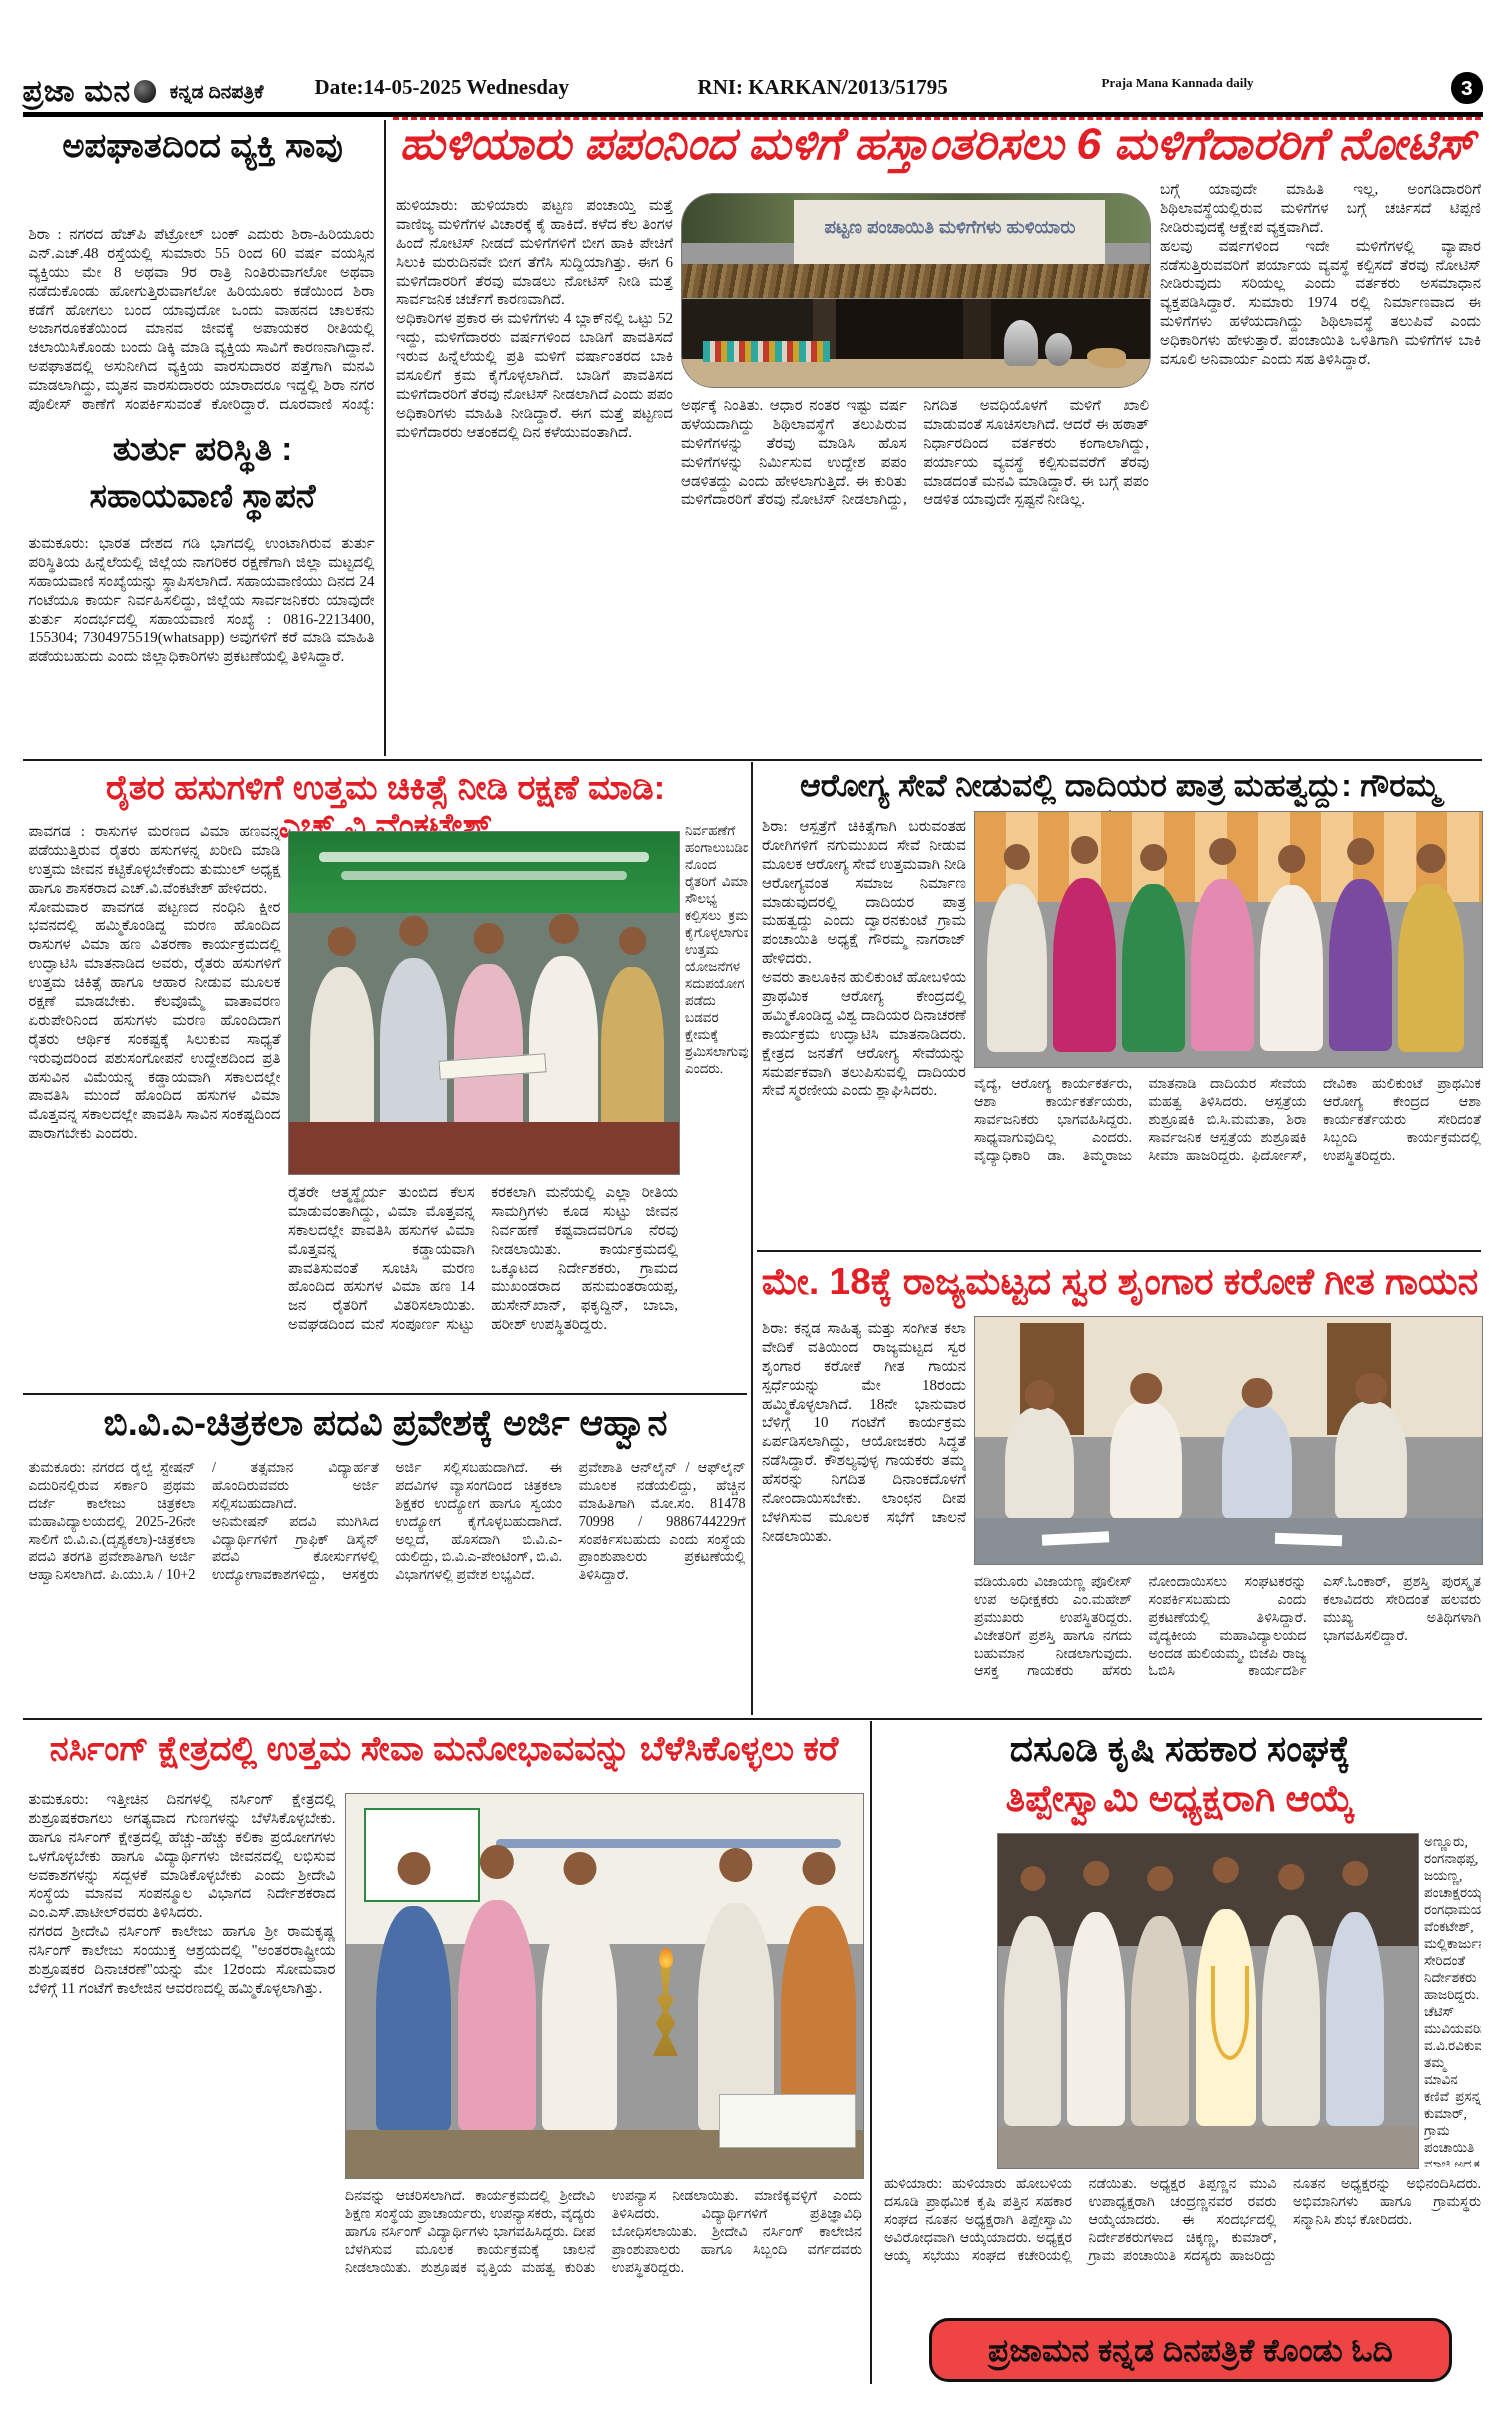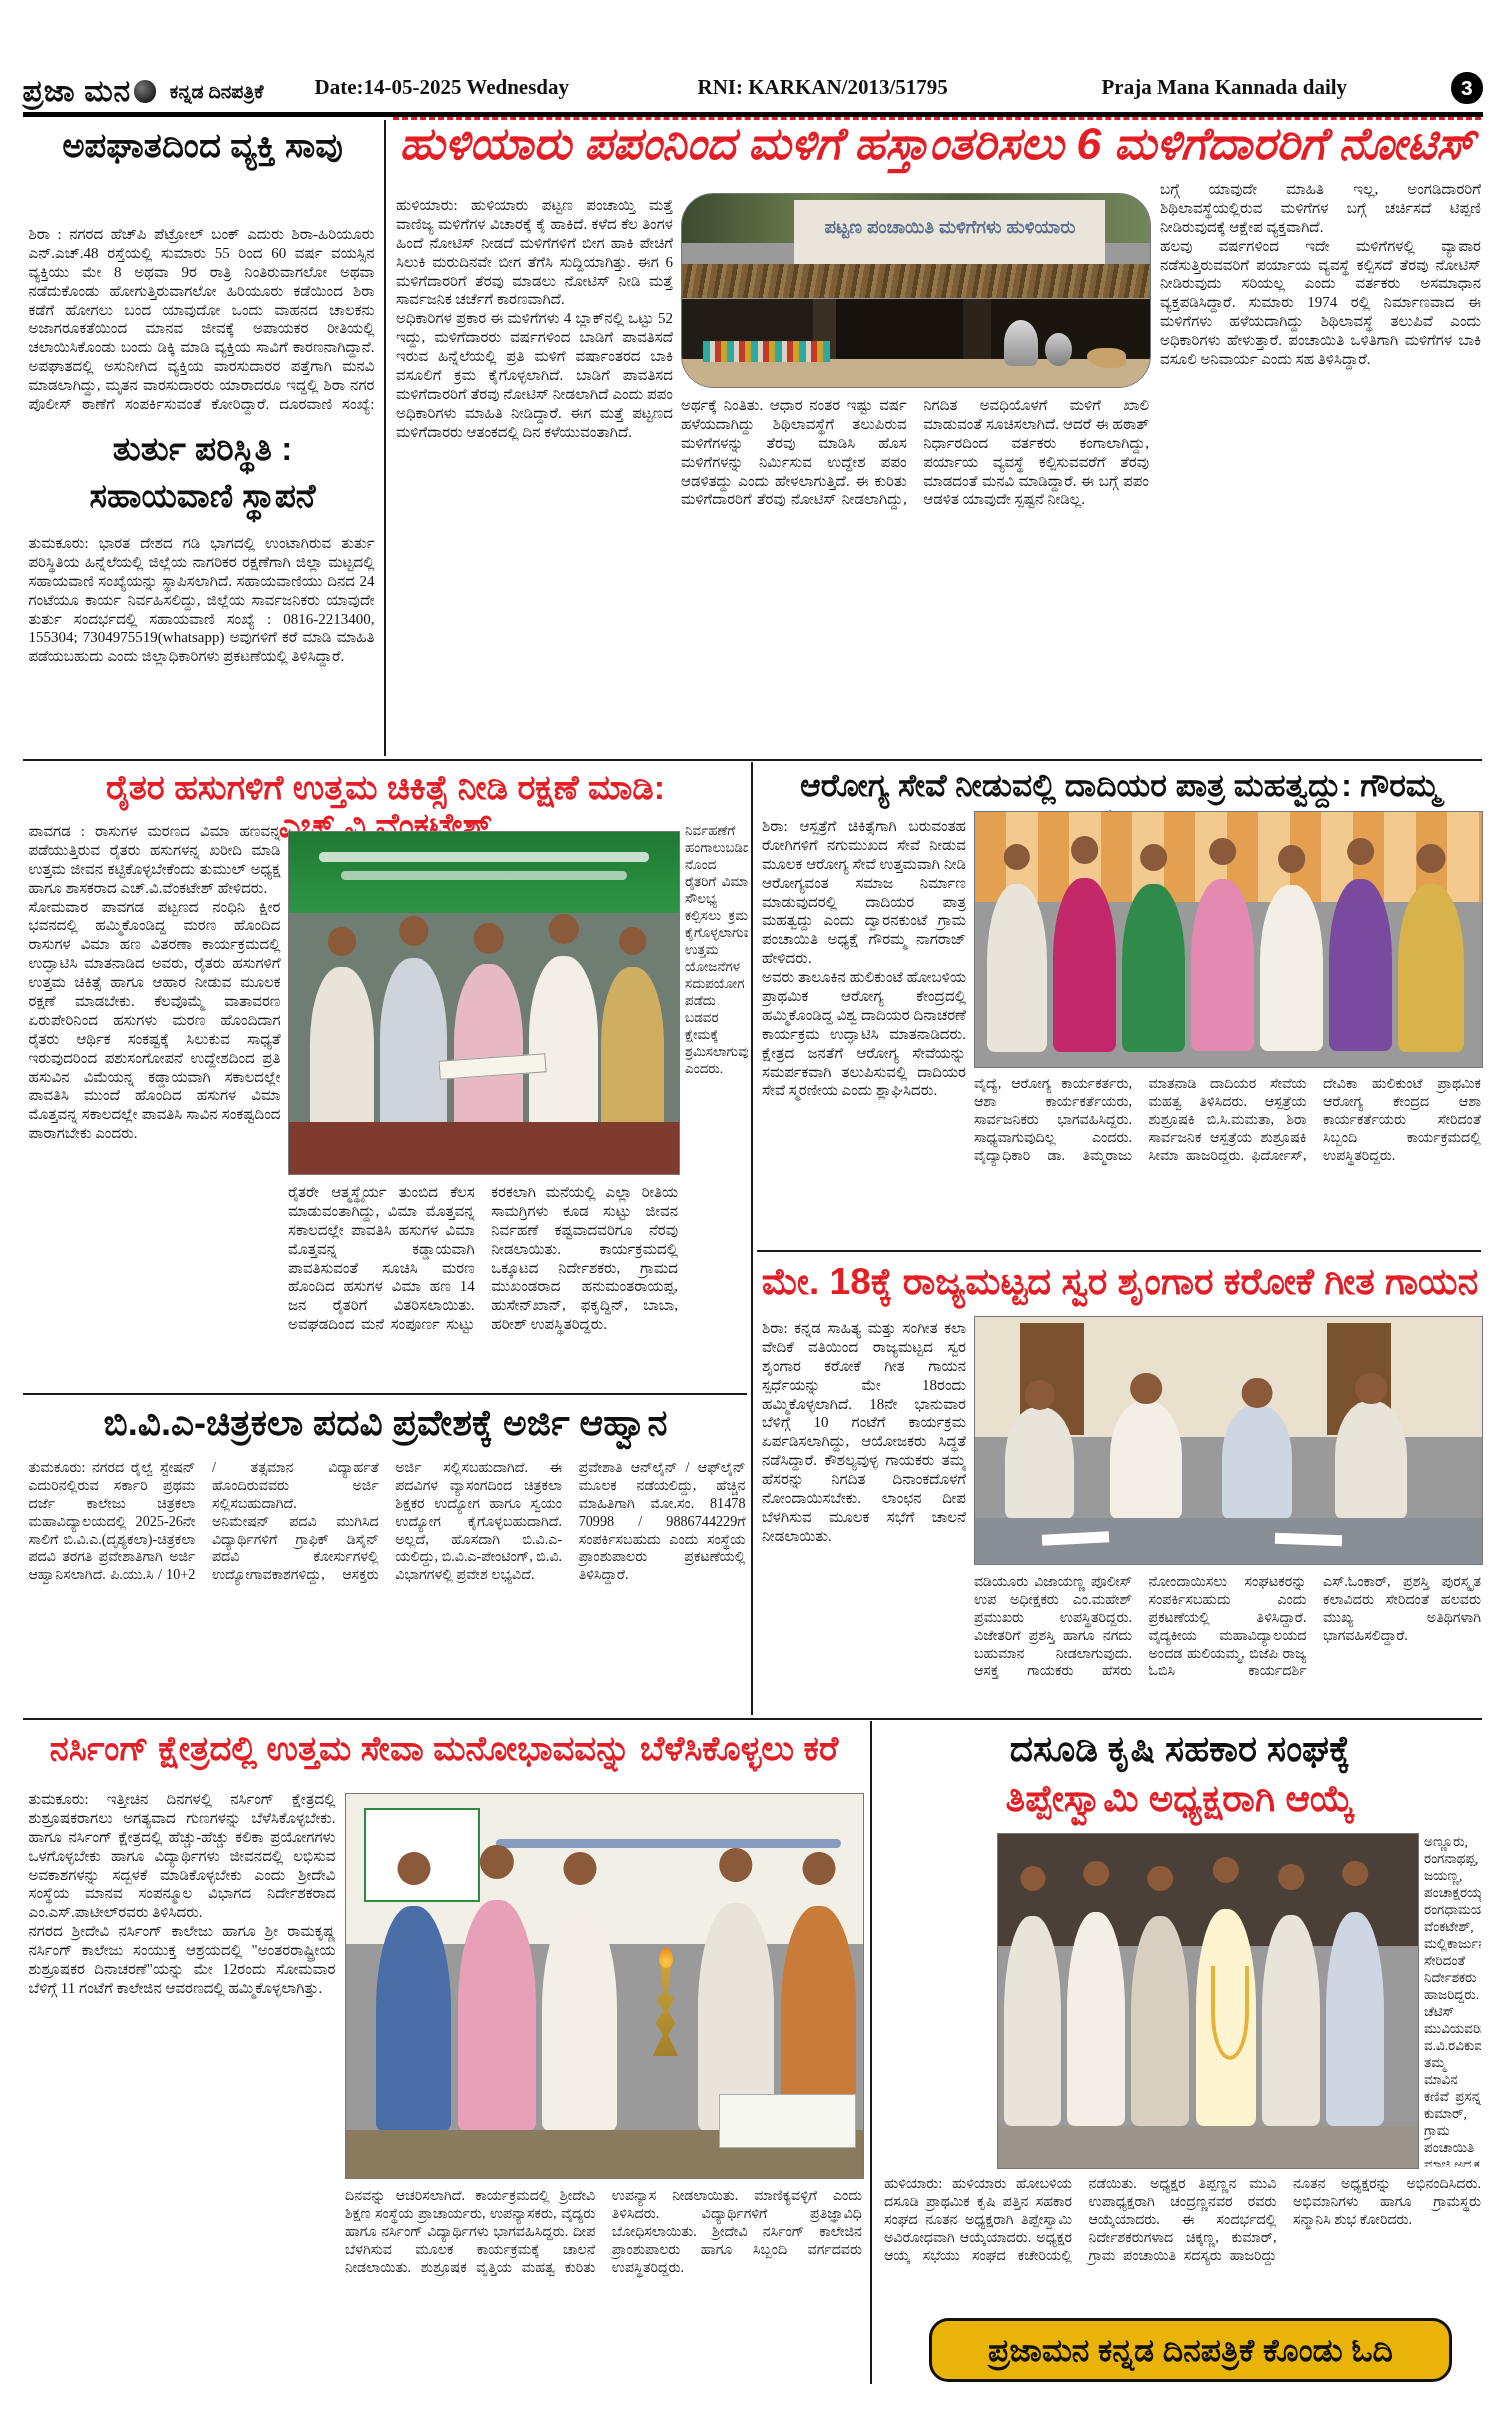--- a/index.html
+++ b/index.html
@@ -8,21 +8,21 @@
     font-family:"Liberation Serif","DejaVu Serif",serif;color:#111;overflow:hidden;
   }
   
   .hdr{position:absolute;left:22.5px;right:22.5px;top:72px;height:39px;}
   .hdr-inner{display:flex;align-items:center;height:100%;}
   .logo-kn{font-family:"Liberation Sans","DejaVu Sans",sans-serif;font-weight:bold;font-size:30px;letter-spacing:0.7px;}
   .logo-emblem{display:inline-block;width:22.5px;height:22.5px;border-radius:50%;background:radial-gradient(circle at 35% 35%,#777,#000);margin:0 3px;vertical-align:middle;}
   .logo-sub{font-size:19px;font-weight:bold;margin-left:10.5px;}
   .hdr-date{position:absolute;left:292px;top:3px;font-size:21px;font-weight:bold;}
   .hdr-rni{position:absolute;left:675px;top:3px;font-size:21px;font-weight:bold;}
-  .hdr-daily{position:absolute;left:1079px;top:3px;font-size:21px;font-weight:bold;}
+  .hdr-daily{position:absolute;left:1079px;top:3px;font-size:13px;font-weight:bold;}
   .hdr-pageno{position:absolute;right:0;top:0;width:31.5px;height:31.5px;border-radius:50%;background:#000;color:#fff;
     font-family:"Liberation Sans",sans-serif;font-weight:bold;font-size:21px;display:flex;align-items:center;justify-content:center;}
   .rule-double{position:absolute;left:22.5px;right:22.5px;top:112px;height:4.5px;background:#000;box-shadow:0 6.7px 0 0 #000 inset;}
   
   .abs{position:absolute;}
   .h-red{color:#e31e25;}
   .headline{font-family:"Liberation Sans","DejaVu Sans",sans-serif;font-weight:bold;text-align:center;line-height:1.12;}
   .bodytxt{font-size:15px;line-height:1.26;text-align:justify;white-space:pre-line;overflow:hidden;}
   .cols2{column-count:2;column-gap:16.5px;}
   .cols3{column-count:3;column-gap:16.5px;}
@@ -33,21 +33,21 @@
   
   .photo{position:absolute;overflow:hidden;background:#9a9a9a;border:0.7px solid #777;}
   .ph-band{position:absolute;left:0;right:0;}
   .person{position:absolute;border-radius:46% 46% 7.5px 7.5px;}
   .person::before{content:"";position:absolute;top:-24%;left:50%;transform:translateX(-50%);
     width:44%;aspect-ratio:1/1;border-radius:50%;background:var(--skin,#8a5a3a);}
   .lamp{position:absolute;background:linear-gradient(#caa23a,#8a6a1e);clip-path:polygon(38% 0,62% 0,55% 18%,70% 22%,55% 30%,72% 38%,56% 46%,78% 60%,22% 60%,44% 46%,28% 38%,45% 30%,30% 22%,45% 18%);}
   .flame{position:absolute;width:13.5px;height:19.5px;border-radius:50% 50% 50% 50%/60% 60% 40% 40%;background:radial-gradient(circle at 50% 70%,#ffd24a,#e87a1a);}
   .sign-overlay{position:absolute;font-family:"Liberation Sans",sans-serif;font-weight:bold;color:#5f6f8f;text-align:center;}
   
-  .promo{position:absolute;background:#eab308;border:3px solid #111;border-radius:19.5px;
+  .promo{position:absolute;background:#ef4444;border:3px solid #111;border-radius:19.5px;
     display:flex;align-items:center;justify-content:center;
     font-family:"Liberation Sans",sans-serif;font-weight:bold;font-size:31.5px;}
 </style>
 </head>
 <body>
 
 <div id="page">
 
   <div class="hdr">
     <div class="hdr-inner">

